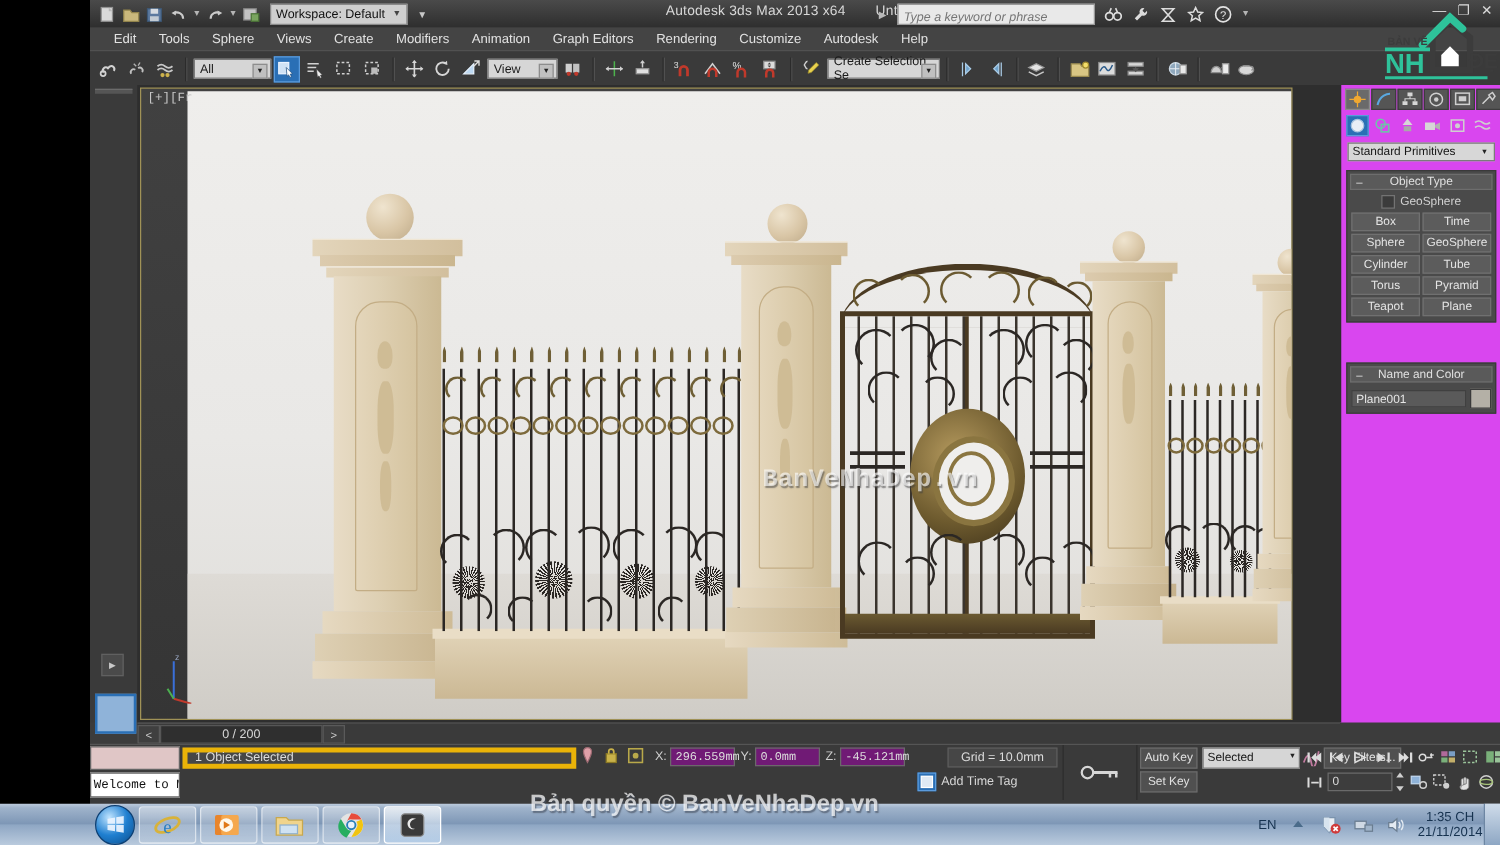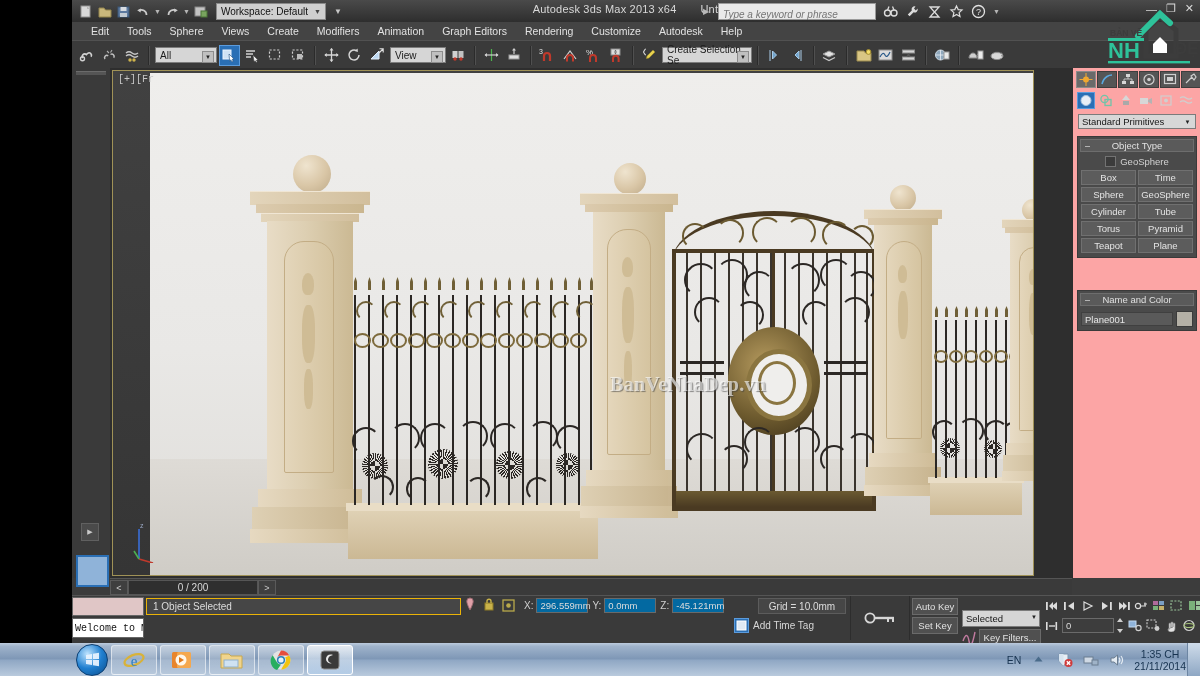--- a/index.html
+++ b/index.html
@@ -96,33 +96,33 @@
   .curl{position:absolute;border:2px solid #2b2724;border-radius:50%;border-right-color:transparent;border-bottom-color:transparent;}
   .rosette{position:absolute;border-radius:50%;background:
      repeating-conic-gradient(#2b2724 0 6deg,transparent 6deg 12deg);}
   .gateleaf{position:absolute;background:rgba(255,255,255,.02);overflow:hidden;}
   .gate-medallion{position:absolute;border-radius:50%;
      background:radial-gradient(circle at 40% 35%,#b59a5e,#6d5a2e 60%,#3c3019);}
   .gate-med-ring{position:absolute;border-radius:50%;border:5px solid #8a7540;background:#efeeec;}
   .gate-arch{position:absolute;border-top:5px solid #4a3a22;border-radius:50% 50% 0 0/100% 100% 0 0;}
   #vpwatermark{position:absolute;left:497px;top:302px;font-size:20px;font-weight:bold;
      color:rgba(255,255,255,.62);text-shadow:1px 1px 1px rgba(60,60,60,.55);letter-spacing:.3px;z-index:5;
-     font-family:Liberation Serif, serif;}
+     font-family:Liberation Mono, monospace;}
 
   
   #timerow{position:absolute;left:38px;top:578px;width:962px;height:17px;background:#3a3a3a;
      border-top:1px solid #555;display:flex;align-items:center;}
   .tarrow{width:18px;height:15px;background:#3f3f3f;border:1px solid #5a5a5a;color:#cfcfcf;
      font-size:9px;display:flex;align-items:center;justify-content:center;box-sizing:border-box;}
   #tickfield{width:130px;height:15px;background:#2f2f2f;border:1px solid #565656;color:#d8d8d8;
      font-size:10px;display:flex;align-items:center;justify-content:center;box-sizing:border-box;}
   #trackbar{flex:1;height:17px;background:#3a3a3a;}
 
   
-  #cmdpanel{position:absolute;left:1000px;top:68px;width:128px;height:510px;background:#fca5a5;
+  #cmdpanel{position:absolute;left:1000px;top:68px;width:128px;height:510px;background:#d946ef;
      border-left:1px solid #2d2d2d;}
   #cptabs{position:absolute;left:3px;top:3px;display:flex;gap:1px;}
   .cptab{width:20px;height:17px;background:#555;border:1px solid #3d3d3d;display:flex;
      align-items:center;justify-content:center;box-sizing:border-box;}
   .cptab.act{background:#6a6a6a;border-color:#8b8b8b;}
   #cpsub{position:absolute;left:4px;top:24px;display:flex;gap:2px;}
   .cpsb{width:18px;height:17px;display:flex;align-items:center;justify-content:center;}
   .cpsb.act{background:#2a6fb5;border:1px solid #5b9bdc;box-sizing:border-box;}
   #primcombo{position:absolute;left:5px;top:46px;width:118px;height:15px;background:#d7d7d7;
      border:1px solid #7b7b7b;color:#161616;font-size:9.5px;display:flex;align-items:center;padding-left:3px;box-sizing:border-box;}
@@ -145,42 +145,42 @@
   #colorswatch{width:15px;height:14px;background:#b4b0a6;border:1px solid #3b3b3b;}
 
   
   #statuszone{position:absolute;left:0;top:595px;width:1128px;height:48px;background:#3a3a3a;
      border-top:1px solid #555;}
   #mslot{position:absolute;left:0;top:1px;width:72px;height:19px;background:#e0c6c6;border:1px solid #666;box-sizing:border-box;}
   #mlistener{position:absolute;left:0;top:22px;width:72px;height:20px;background:#fff;border:1px solid #666;
      color:#111;font-size:10px;font-family:"Liberation Mono",monospace;display:flex;align-items:center;
      padding-left:2px;box-sizing:border-box;overflow:hidden;white-space:nowrap;}
   #statline1{position:absolute;left:74px;top:2px;width:315px;height:17px;background:#464646;
-     border:1px solid #eab308;color:#dcdcdc;font-size:10px;display:flex;align-items:center;padding-left:6px;box-sizing:border-box;}
+     border:4px solid #eab308;color:#dcdcdc;font-size:10px;display:flex;align-items:center;padding-left:6px;box-sizing:border-box;}
   #statline2{position:absolute;left:74px;top:22px;width:315px;height:18px;background:#464646;
      border:1px solid #5c5c5c;color:#dcdcdc;font-size:10px;display:flex;align-items:center;padding-left:6px;box-sizing:border-box;}
   #lockrow{position:absolute;left:392px;top:2px;height:17px;display:flex;align-items:center;gap:7px;}
   #coords{position:absolute;left:452px;top:2px;display:flex;align-items:center;gap:4px;}
   .cfield{display:flex;align-items:center;gap:3px;}
   .cfield .cl{color:#cfcfcf;font-size:10px;}
-  .cfield .cv{width:52px;height:15px;background:#0369a1;border:1px solid #6a6a6a;color:#dcdcdc;
-     font-size:9.5px;display:flex;align-items:center;padding-left:3px;box-sizing:border-box;}
+  .cfield .cv{width:52px;height:15px;background:#701a75;border:1px solid #6a6a6a;color:#dcdcdc;
+     font-size:9.5px;display:flex;align-items:center;padding-left:3px;box-sizing:border-box;font-family:Liberation Mono, monospace;}
   #gridinfo{position:absolute;left:686px;top:2px;width:88px;height:16px;background:#464646;
      border:1px solid #5c5c5c;color:#dcdcdc;font-size:10px;display:flex;align-items:center;
      justify-content:center;box-sizing:border-box;}
   #timetagrow{position:absolute;left:662px;top:22px;display:flex;align-items:center;gap:4px;}
   #ttbtn{width:15px;height:15px;background:#2a6fb5;border:1px solid #5b9bdc;box-sizing:border-box;
      display:flex;align-items:center;justify-content:center;}
   #ttlabel{color:#d7d7d7;font-size:10px;}
   #keyblock{position:absolute;left:778px;top:0;width:58px;height:44px;border-left:1px solid #2d2d2d;
      border-right:1px solid #2d2d2d;display:flex;align-items:center;justify-content:center;}
   #autokeycol{position:absolute;left:840px;top:2px;display:flex;flex-direction:column;gap:2px;}
   .akbtn{width:46px;height:17px;background:#505050;border:1px solid #6a6a6a;color:#e2e2e2;
      font-size:9.5px;display:flex;align-items:center;justify-content:center;box-sizing:border-box;}
-  #selcol{position:absolute;left:890px;top:2px;display:flex;flex-direction:column;gap:2px;margin-top:12px;}
+  #selcol{position:absolute;left:890px;top:2px;display:flex;flex-direction:row;gap:2px;}
   #selcombo{width:78px;height:17px;background:#d6d6d6;border:1px solid #7c7c7c;color:#141414;
      font-size:9.5px;display:flex;align-items:center;padding-left:3px;position:relative;box-sizing:border-box;}
   #selcombo .cb{position:absolute;right:2px;top:3px;font-size:6px;color:#222;}
   #kfrow{display:flex;align-items:flex-start;gap:3px;}
   #kfbtn{width:62px;height:17px;background:#505050;border:1px solid #6a6a6a;color:#e2e2e2;
      font-size:9.5px;display:flex;align-items:center;justify-content:center;box-sizing:border-box;}
   #playrow{position:absolute;left:972px;top:2px;display:flex;align-items:center;gap:3px;}
   #navrow{position:absolute;left:972px;top:22px;display:flex;align-items:center;gap:3px;}
   .navbtn{width:15px;height:15px;display:flex;align-items:center;justify-content:center;}
   #framefield{width:52px;height:15px;background:#3d3d3d;border:1px solid #6a6a6a;color:#dcdcdc;
@@ -1164,20 +1164,21 @@
           </svg>
         </span>
       <div id="clock">
         <div>1:35 CH</div>
         <div>21/11/2014</div>
       </div>
     </div>
     <div id="showdesk"></div>
   </div>
 
+  <div id="botwatermark">Bản quyền © BanVeNhaDep.vn</div>
 
   <div id="logo">
     <svg width="100" height="66" viewBox="0 0 100 66">
       <path d="M48 26 L62 13 L78 26 L78 52 L48 52 Z" fill="none" stroke="#3c3c3c" stroke-width="5"></path>
       <path d="M40 32 L62 10 L72 19" fill="none" stroke="#2ec29a" stroke-width="6" stroke-linecap="round"></path>
       <path d="M55 40 L62 33 L69 40 L69 49 L55 49 Z" fill="#ffffff"></path>
       <text x="12" y="32" font-size="8.5" font-weight="bold" fill="#3c3c3c" font-family="Liberation Sans">BẢN VẼ</text>
       <rect x="10" y="34" width="36" height="3" fill="#2ec29a"></rect>
       <text x="10" y="54" font-size="22" font-weight="bold" fill="#2ec29a" font-family="Liberation Sans">NH</text>
       <text x="77" y="50" font-size="17" font-weight="bold" fill="#3c3c3c" font-family="Liberation Sans">ĐẸP</text>

